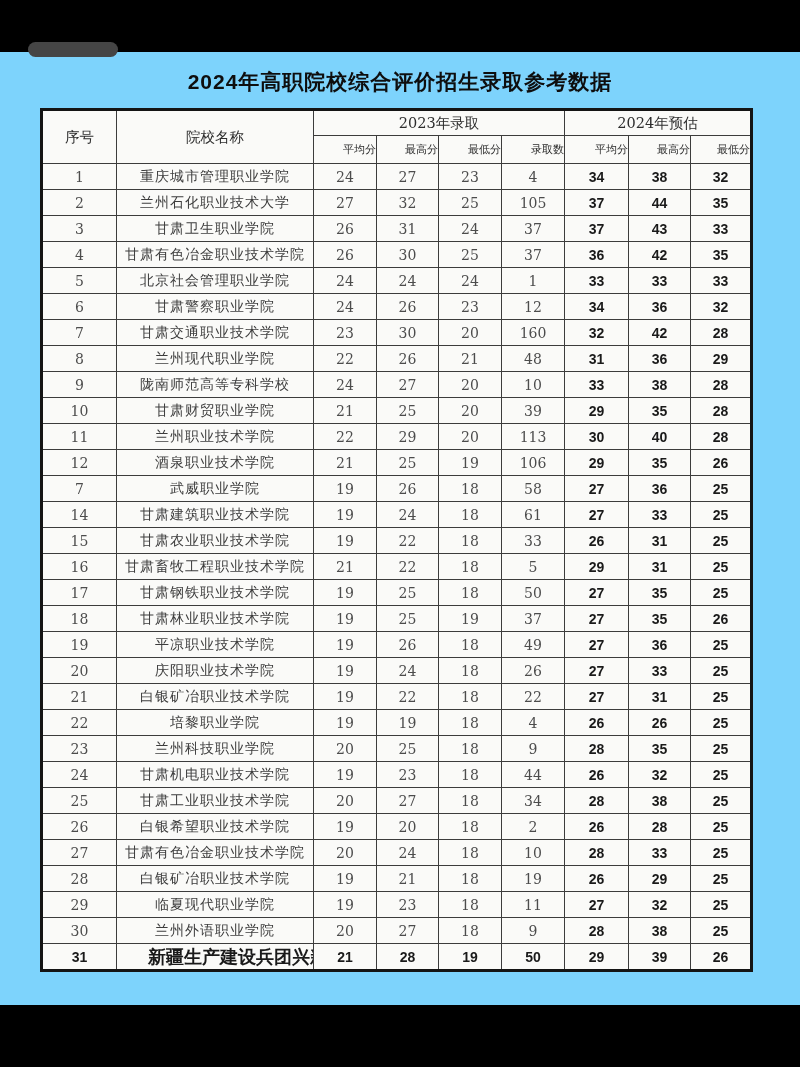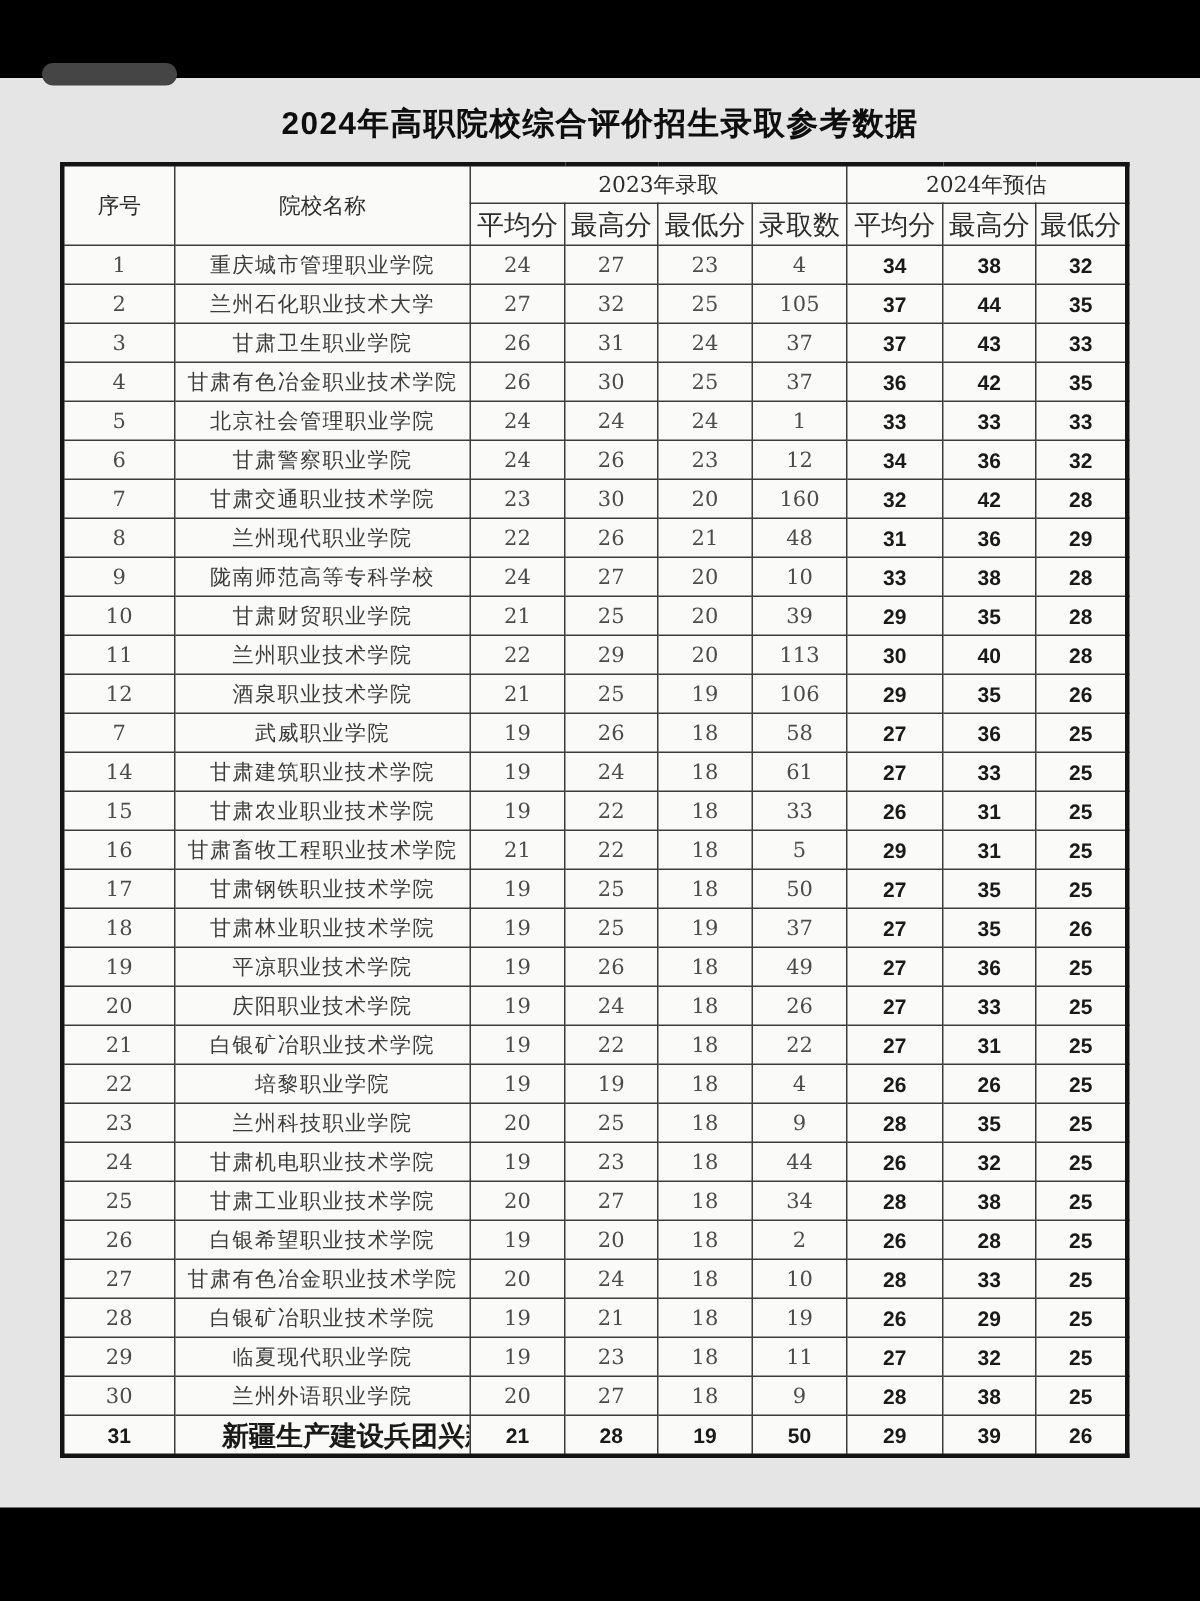--- a/index.html
+++ b/index.html
@@ -1,18 +1,18 @@
 <!DOCTYPE html>
 <html><head>
 <meta charset="utf-8">
 <style>
   html,body{margin:0;padding:0;}
   .screen{
     position:relative;width:800px;height:1067px;overflow:hidden;
-    background:#e5e5e5;font-family:"Liberation Sans",sans-serif;
+    background:#7dd3fc;font-family:"Liberation Sans",sans-serif;
   }
   .bar{position:absolute;left:0;width:800px;background:#000;z-index:3;}
   .bar.top{top:0;height:52px;}
   .bar.bottom{bottom:0;height:62px;}
   .notch{
     position:absolute;left:28px;top:42px;width:90px;height:15px;
     background:#454545;border-radius:8px;z-index:4;
   }
   .content{position:absolute;top:52px;left:0;width:800px;height:953px;z-index:1;}
   .doc-title{
@@ -24,22 +24,22 @@
     border-collapse:collapse;margin-left:40px;
     background:#fafaf8;table-layout:fixed;width:710px;
     border:3px solid #141414;
   }
   table.adm th, table.adm td{
     border:1px solid #3c3c3c;text-align:center;vertical-align:middle;
     padding:0;overflow:hidden;white-space:nowrap;
   }
   thead tr.group-row th{height:24px;font-size:14.5px;font-weight:500;
     color:#2d2d2d;font-family:"DejaVu Serif",serif;margin-top:10px;}
-  thead tr.sub-row th{height:27px;font-size:18px;font-weight:500;
-    color:#2d2d2d;font-family:"DejaVu Serif",serif;}
+  thead tr.sub-row th{height:27px;font-size:11px;font-weight:500;
+    color:#2d2d2d;font-family:"DejaVu Serif",serif;text-align:right;}
   td{height:25px;}
   td.idx{font-family:"DejaVu Serif",serif;color:#4c4c4c;font-size:14px;}
   td.name{font-family:"DejaVu Serif",serif;color:#3d3d3d;font-size:14px;letter-spacing:1px;}
   td.num2023{font-family:"DejaVu Serif",serif;color:#4c4c4c;font-size:14px;}
   td.num2024{font-family:"Liberation Sans",sans-serif;font-weight:bold;color:#1a1a1a;font-size:14px;}
   tr.bold-row td{font-family:"Liberation Sans",sans-serif;font-weight:bold;color:#1a1a1a;}
   tr.bold-row td.name{font-size:18px;letter-spacing:0;padding-left:31px;}
   .note{
     margin:10px 0 0 45px;font-size:14.5px;font-weight:bold;color:#2b2b2b;
     font-family:"Liberation Sans",sans-serif;letter-spacing:0.5px;

